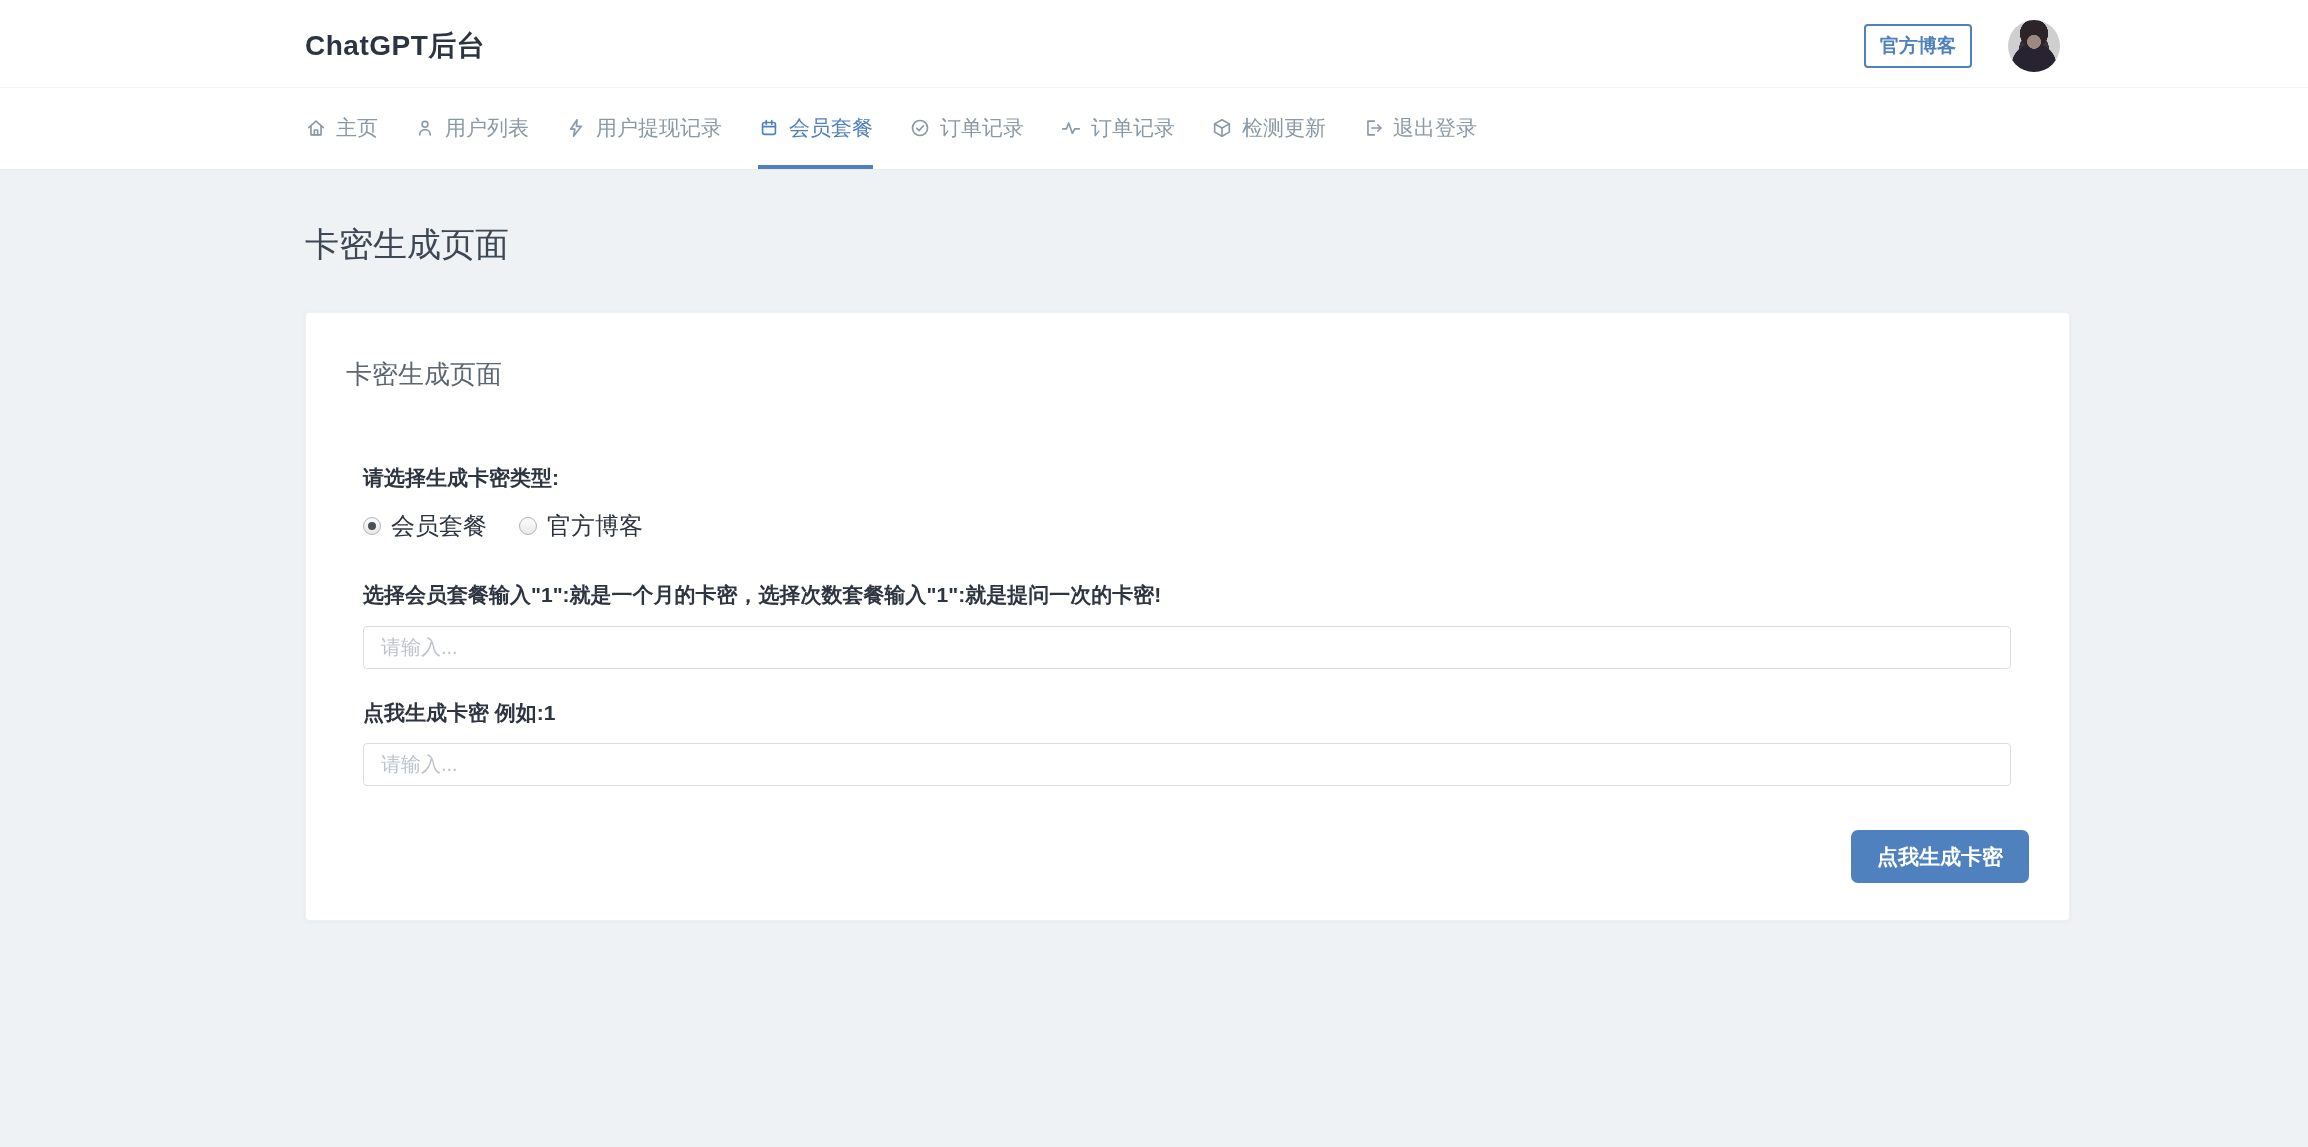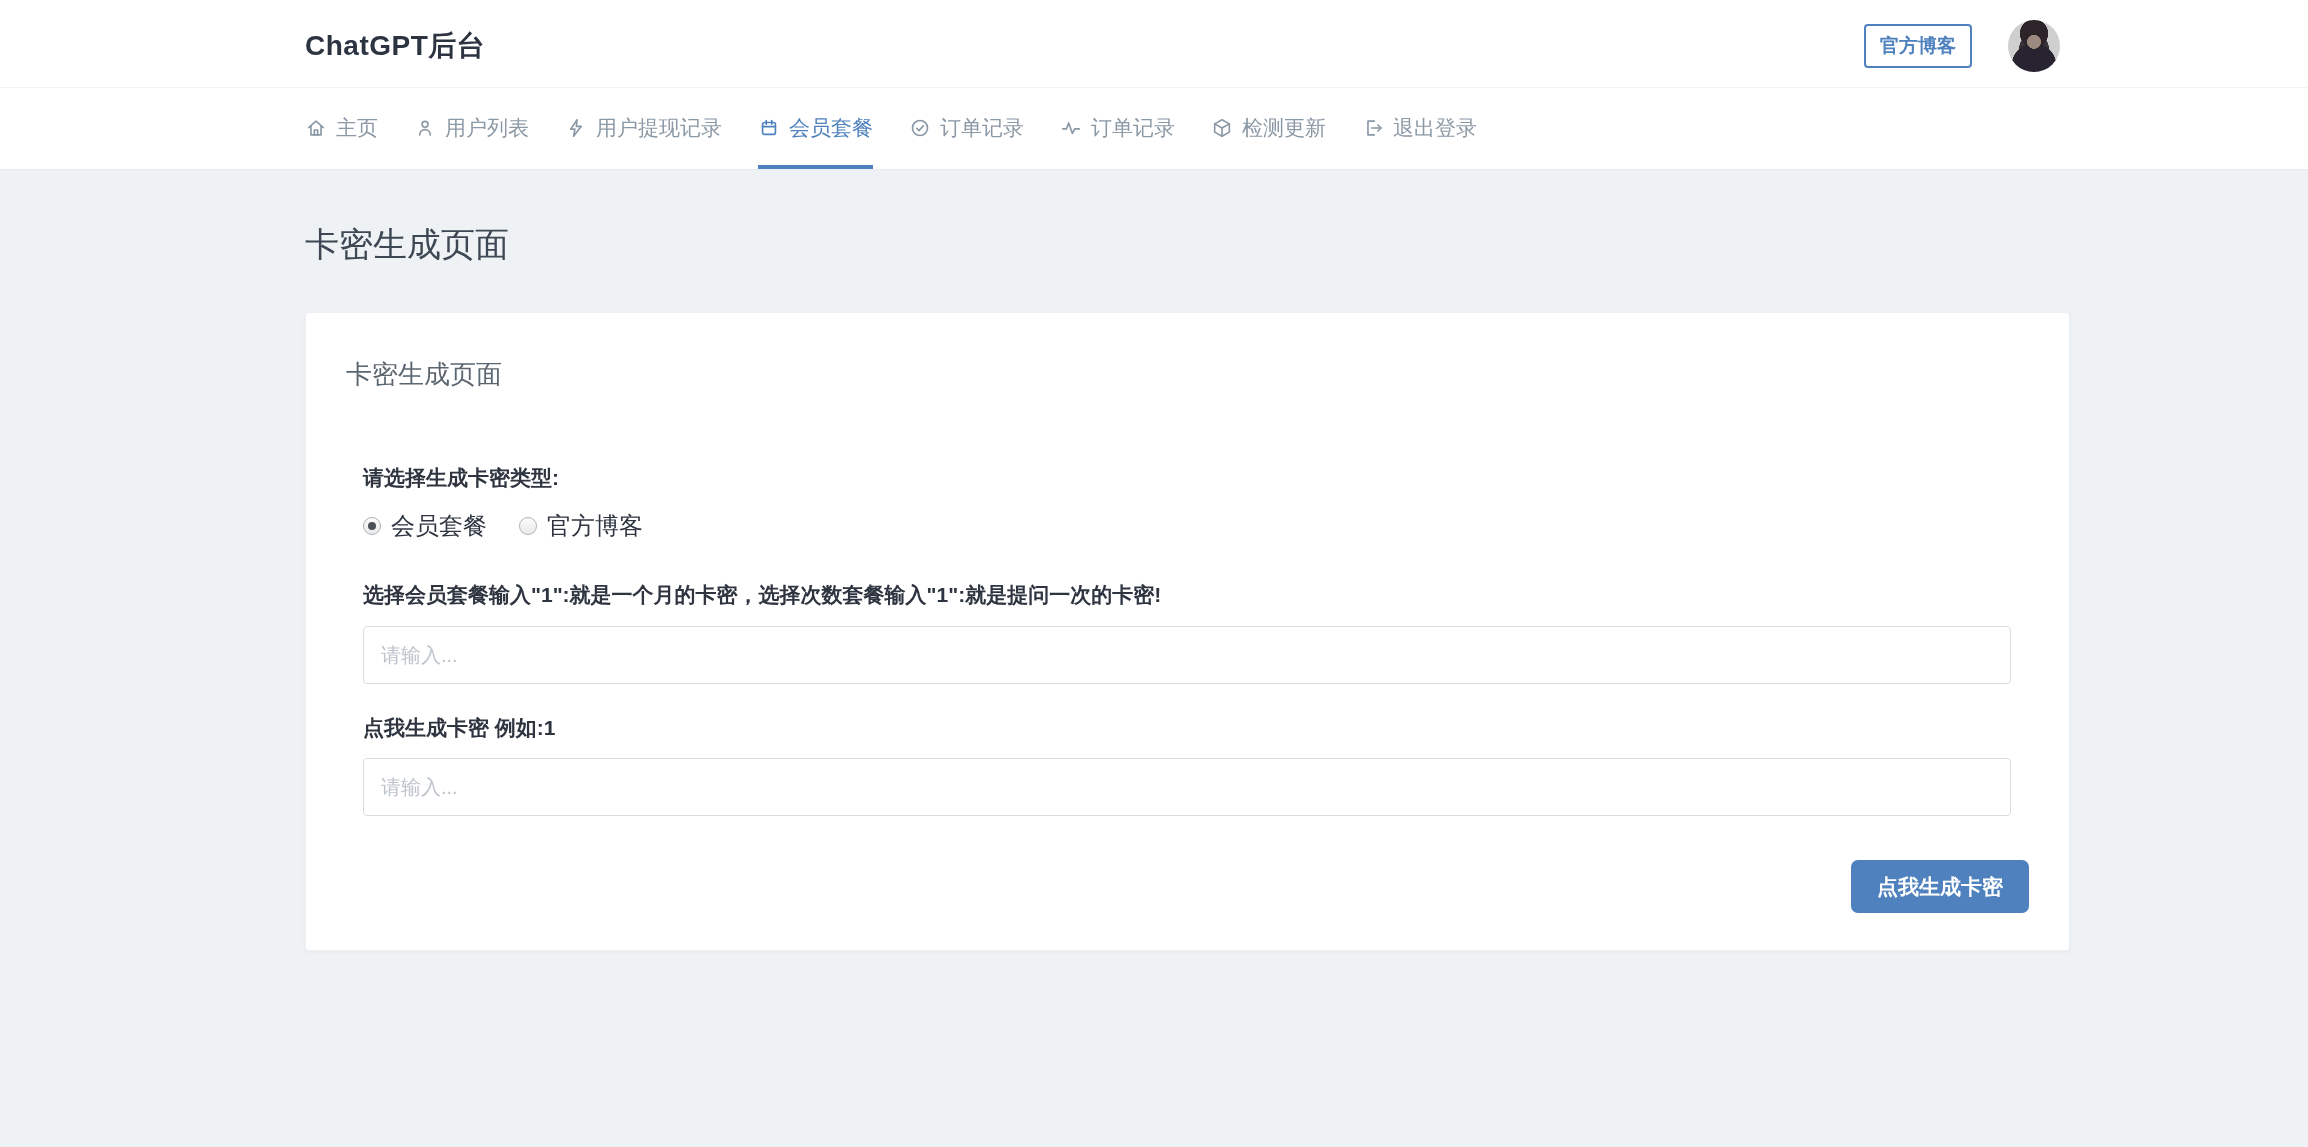--- a/index.html
+++ b/index.html
@@ -72,21 +72,21 @@
     position:relative; display:inline-block;
   }
   .radio-dot.checked::after {
     content:""; position:absolute; left:4px; top:4px; right:4px; bottom:4px;
     border-radius:50%; background:#4c5157;
   }
   .radio-label { font-size:24px; color:#2e3540; margin-left:10px; }
   .lbl-value { margin-bottom:17px; }
   .lbl-count { margin-bottom:16px; }
   .text-input {
-    width:100%; height:58px;
+    width:100%; height:43px;
     border:1px solid #d9dde3; border-radius:4px;
     padding:0 17px; font-size:20px; color:#2e3540;
     font-family:inherit; background:#fff; outline:none; display:block;
   }
   .text-input::placeholder { color:#bdc3cb; }
   .input-1 { margin-bottom:30px; }
   .input-2 { margin-bottom:44px; }
   .btn-row { display:flex; justify-content:flex-end; }
   .submit-btn {
     background:#4e81bd; color:#ffffff;

